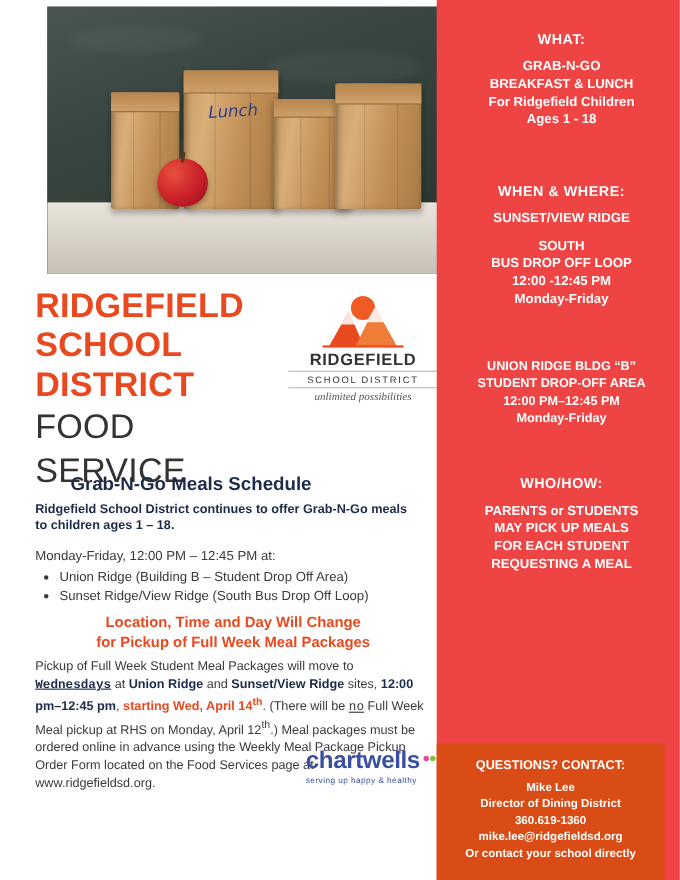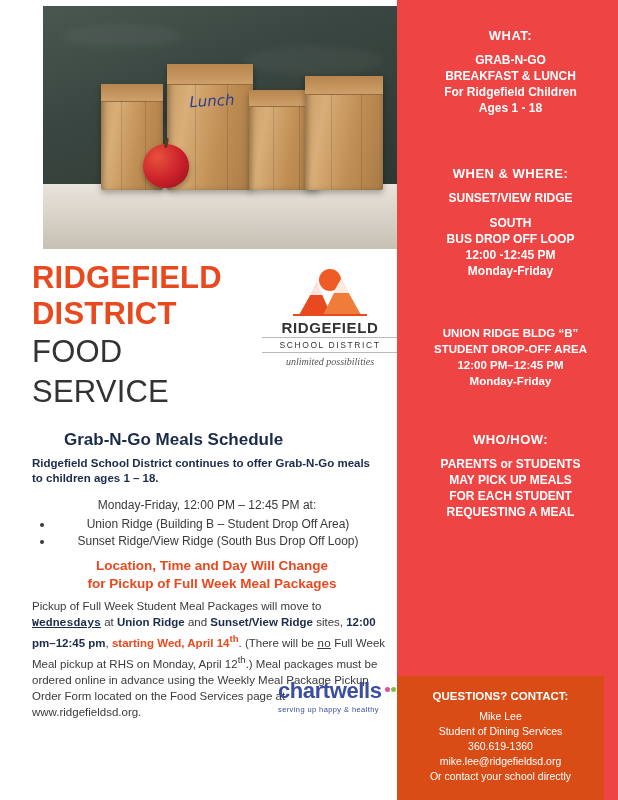--- a/index.html
+++ b/index.html
@@ -196,21 +196,20 @@
     line-height: 15px;
   }
   .times {
     position: absolute;
     left: 32px;
     top: 497px;
     width: 350px;
     font-size: 12px;
     color: #3a3a3a;
     line-height: 17px;
-    text-align: center;
   }
   .times ul {
     margin: 2px 0 0 0;
     padding-left: 22px;
   }
   .times li { margin: 0; }
   .notice {
     position: absolute;
     left: 32px;
     top: 557px;
@@ -296,21 +295,21 @@
     background: #d94c15;
     padding: 14px 8px 16px 8px;
     box-sizing: border-box;
   }
   .contact-box .ct-title {
     font-weight: bold;
     font-size: 11.5px;
     margin-bottom: 7px;
   }
   .contact-box .ct-line {
-    font-weight: normal;
+    font-weight: bold;
     font-size: 10.5px;
     line-height: 15px;
   }
   .s1 { position: absolute; top: 28px; width: 207px; }
   .s2 { position: absolute; top: 166px; width: 207px; }
   .s3 { position: absolute; top: 325px; width: 207px; }
   .s4 { position: absolute; top: 432px; width: 207px; }
   .gap { height: 9px; }
 </style>
 </head>
@@ -346,20 +345,21 @@
           <div class="fold"></div>
           <div class="crease" style="left:26px;"></div>
           <div class="crease" style="left:56px;"></div>
         </div>
       <div class="lunch-word">Lunch</div>
       <div class="apple"></div>
     </div>
 
     <div class="district-title">
       <div class="line">RIDGEFIELD</div>
+      <div class="line">SCHOOL</div>
       <div class="line">DISTRICT</div>
       <div class="food">FOOD SERVICE</div>
     </div>
 
     <div class="logo">
       <span>
         <svg width="74" height="52" viewBox="0 0 74 52" aria-hidden="true">
           <circle cx="37" cy="15" r="11" fill="#ee5b24"></circle>
           <path d="M6 50 L24 18 L38 50 Z" fill="#e8491f"></path>
           <path d="M30 50 L48 14 L68 50 Z" fill="#f07c3a"></path>
@@ -436,19 +436,19 @@
       <div class="gap"></div>
       <div class="sec-line">PARENTS or STUDENTS</div>
       <div class="sec-line">MAY PICK UP MEALS</div>
       <div class="sec-line">FOR EACH STUDENT</div>
       <div class="sec-line">REQUESTING A MEAL</div>
     </div>
 
     <div class="contact-box">
       <div class="ct-title">QUESTIONS? CONTACT:</div>
       <div class="ct-line">Mike Lee</div>
-      <div class="ct-line">Student of Dining Services</div>
+      <div class="ct-line">Director of Dining District</div>
       <div class="ct-line">360.619-1360</div>
       <div class="ct-line">mike.lee@ridgefieldsd.org</div>
       <div class="ct-line">Or contact your school directly</div>
     </div>
   </div>
 </div>
 
 </body></html>

